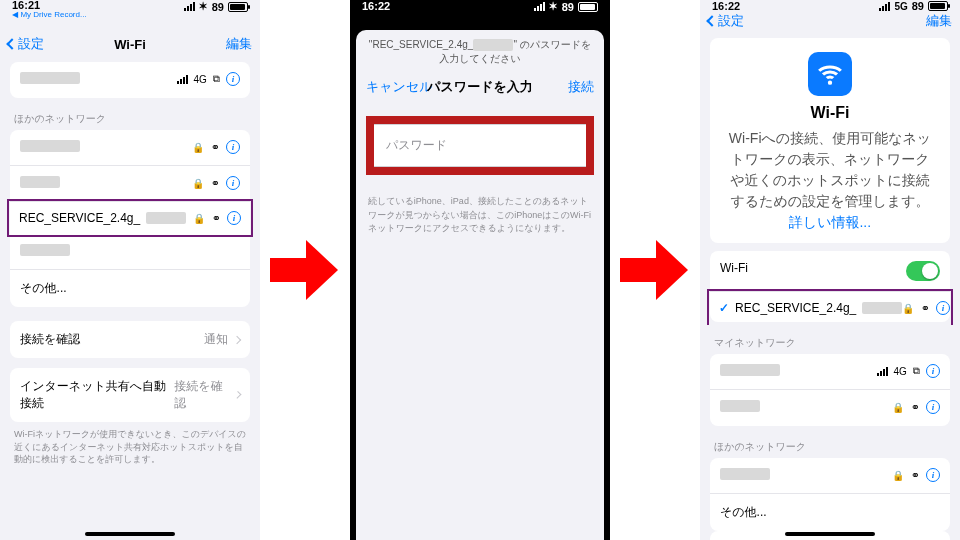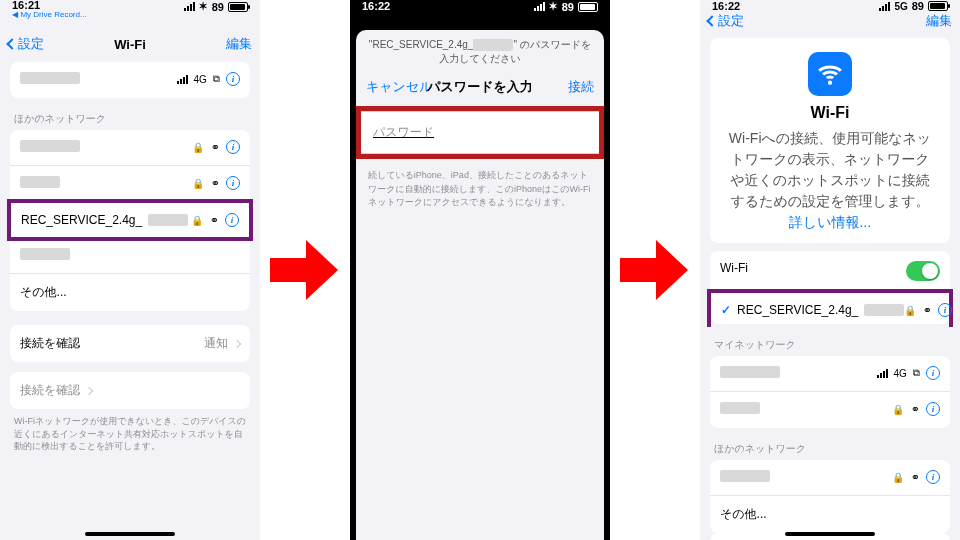--- a/index.html
+++ b/index.html
@@ -32,34 +32,34 @@
   .row { display:flex; align-items:flex-start; justify-content:space-between; padding: 10px 10px; min-height: 36px; border-bottom: 0.5px solid #e5e5ea; }
   .row:last-child { border-bottom: none; }
   .row .label { display:flex; align-items:center; gap:6px; font-size:12px; color:#000;}
   .row .icons { display:flex; align-items:center; gap:6px; color:#8e8e93; }
   .blur { background:#d9d9d9; color:#d9d9d9; border-radius:2px; display:inline-block; height:12px; }
   .w60{width:60px}.w40{width:40px}.w50{width:50px}
   .info-icon { width:14px; height:14px; border:1.2px solid #007aff; border-radius:50%; color:#007aff; font-size:9px; display:flex; align-items:center; justify-content:center; font-weight:700; font-family: Georgia, serif; font-style: italic;}
   .lock { font-size:10px; color:#000;}
   .wifi-ic { font-size:11px; color:#000;}
   .detail-chev { display:inline-block; width:6px; height:6px; border-right:1.5px solid #c7c7cc; border-top:1.5px solid #c7c7cc; transform:rotate(45deg);}
-  .red-box { border: 4px solid #701a75; margin: -3px; position:relative; z-index:2;}
+  .red-box { border: 2px solid #701a75; margin: -3px; position:relative; z-index:2;}
   .footer-note { font-size: 9px; color:#8e8e93; padding: 6px 14px 0; line-height:1.4;}
   .home-ind { position:absolute; bottom:4px; left:50%; transform:translateX(-50%); width:90px; height:4px; background:#000; border-radius:2px;}
 
   
   .sheet { background:#f2f2f7; margin:4px 6px 0; border-radius:10px 10px 0 0; flex:1; display:flex; flex-direction:column; }
   .sheet-top { text-align:center; font-size:10px; color:#555; padding:8px 10px 6px;}
   .sheet-nav { display:flex; align-items:center; justify-content:space-between; padding: 6px 10px 10px; font-size:13px; position:relative;}
   .sheet-nav .cancel{ color:#007aff;}
   .sheet-nav .ttl{ font-weight:600; position:absolute; left:0; right:0; text-align:center; pointer-events:none;}
   .sheet-nav .join{ color:#007aff;}
   .pw-field { background:#fff; border-top:0.5px solid #d1d1d6; border-bottom:0.5px solid #d1d1d6; padding:12px 12px; font-size:12px; color:#8e8e93;}
   .sheet-note { font-size:9px; color:#8e8e93; padding:10px 12px; line-height:1.5;}
-  .red-box-wrap { border:5px solid #b91c1c; margin: 0; text-decoration: underline; }
+  .red-box-wrap { border:8px solid #b91c1c; margin: 10px; }
 
   
   .intro { background:#fff; margin: 8px 10px; border-radius:8px; padding: 14px 14px 10px; text-align:center;}
   .intro .big-wifi { width:44px; height:44px; background:#0a7aff; border-radius:10px; margin: 0 auto 8px; display:flex; align-items:center; justify-content:center;}
   .intro h2 { font-size:16px; font-weight:700; margin-bottom:6px;}
   .intro p { font-size:14px; color:#555; line-height:1.5;}
   .intro a { color:#007aff;}
   .toggle { width:34px; height:20px; background:#34c759; border-radius:10px; position:relative;}
   .toggle::after { content:""; position:absolute; right:2px; top:2px; width:16px; height:16px; background:#fff; border-radius:50%; box-shadow:0 1px 2px rgba(0,0,0,.3);}
   .check { color:#007aff; font-weight:700;}
@@ -167,20 +167,21 @@
       <span class="icons">
           <span style="color:#8e8e93">通知</span>
           <span class="detail-chev"></span>
         </span>
     </div>
   </div>
 
   <div style="height:10px"></div>
   <div class="card">
     <div class="row">
+      <span class="label">インターネット共有へ自動接続</span>
       <span class="icons">
           <span style="color:#8e8e93">接続を確認</span>
           <span class="detail-chev"></span>
         </span>
     </div>
   </div>
   <div class="footer-note">Wi-Fiネットワークが使用できないとき、このデバイスの近くにあるインターネット共有対応ホットスポットを自動的に検出することを許可します。</div>
   <div class="home-ind"></div>
 </div>
 
@@ -213,21 +214,21 @@
       <span>"REC_SERVICE_2.4g_</span><span class="blur w40" style="vertical-align:middle"></span><span>" のパスワードを入力してください</span>
     </div>
     <div class="sheet-nav">
       <span class="cancel">キャンセル</span>
       <span class="ttl">パスワードを入力</span>
       <span class="join">接続</span>
     </div>
     <div class="red-box-wrap">
       <div class="pw-field">パスワード</div>
     </div>
-    <div class="sheet-note">続しているiPhone、iPad、接続したことのあるネットワークに自動的に接続します、このiPhoneはこのWi-Fiネットワークにアクセスできるようになります。</div>
+    <div class="sheet-note">続しているiPhone、iPad、接続したことのあるネットワークが見つからない場合は、このiPhoneはこのWi-Fiネットワークにアクセスできるようになります。</div>
   </div>
 </div>
 
 <div class="arrow-gap">
     <div class="arrow">
       <div class="arrow-body"></div>
       <div class="arrow-head"></div>
     </div>
   </div>
 

